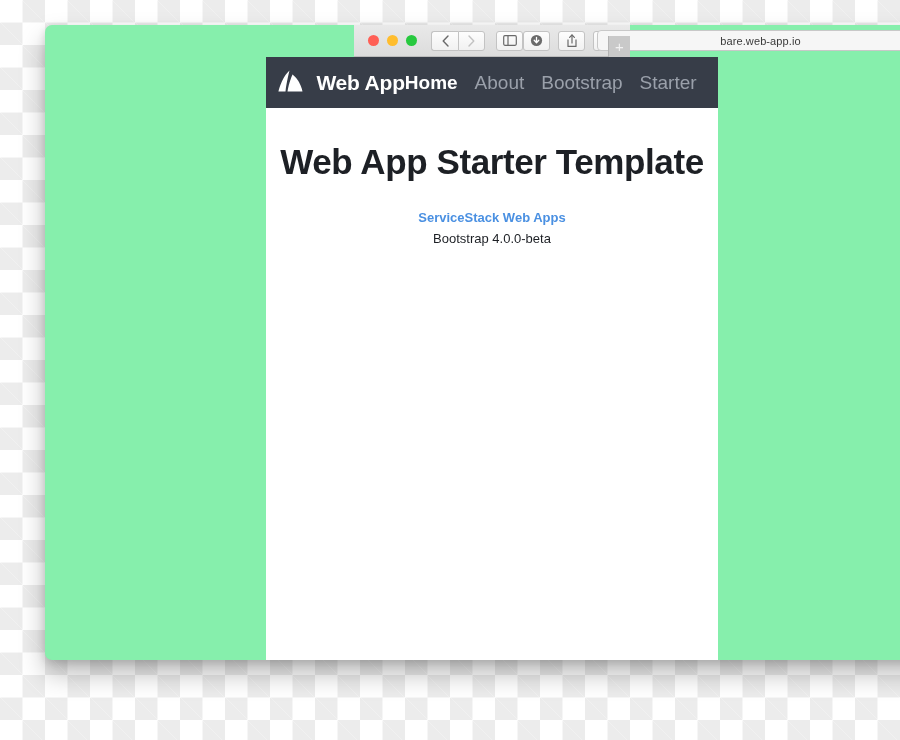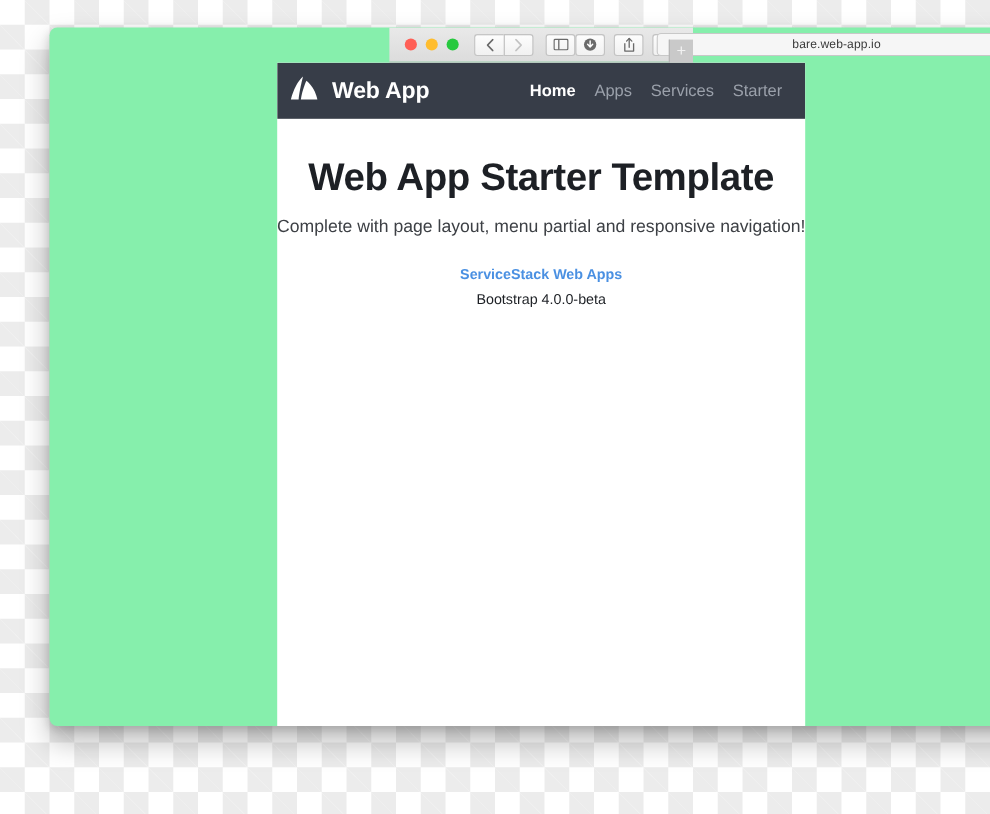--- a/index.html
+++ b/index.html
@@ -180,21 +180,21 @@
     letter-spacing: -0.2px;
   }
 
   .nav-links {
     margin-left: auto;
     display: flex;
     align-items: center;
     gap: 17px;
   }
   .nav-link {
-    font-size: 15px;
+    font-size: 19px;
     color: #9aa0aa;
     text-decoration: none;
     white-space: nowrap;
   }
   .nav-link.active {
     color: #ffffff;
     font-weight: bold;
   }
 
   .content {
@@ -310,29 +310,28 @@
           <svg width="30" height="26" viewBox="0 0 30 26" aria-hidden="true">
             <path d="M3.5 23.5 C3.5 23.5 6.5 9.5 14.5 2.5 C14.5 2.5 11.5 14 10.5 23.5 Z" fill="#ffffff"></path>
             <path d="M12.5 23.5 C13.8 14.5 17.5 6.5 17.5 6.5 C25.5 12.5 27.5 23.5 27.5 23.5 Z" fill="#ffffff"></path>
           </svg>
         </span>
         <span class="brand-text">Web App</span>
       </div>
 
       <div class="nav-links">
         <a href="#" class="nav-link active">Home</a>
-        <a href="#" class="nav-link">Apps</a>
-        <a href="#" class="nav-link">Services</a>
+        <a href="#" class="nav-link">About</a>
+        <a href="#" class="nav-link">Bootstrap</a>
         <a href="#" class="nav-link">Starter</a>
       </div>
     </div>
 
     <div class="content">
       <h1 class="hero-title">Web App Starter Template</h1>
-      <p class="hero-subtitle">Complete with page layout, menu partial and responsive navigation!</p>
 
       <ul class="info-list">
         <li>
           <a href="#" class="info-link">ServiceStack Web Apps</a>
         </li>
         <li class="info-item">Bootstrap 4.0.0-beta</li>
       </ul>
     </div>
 
   </div>

